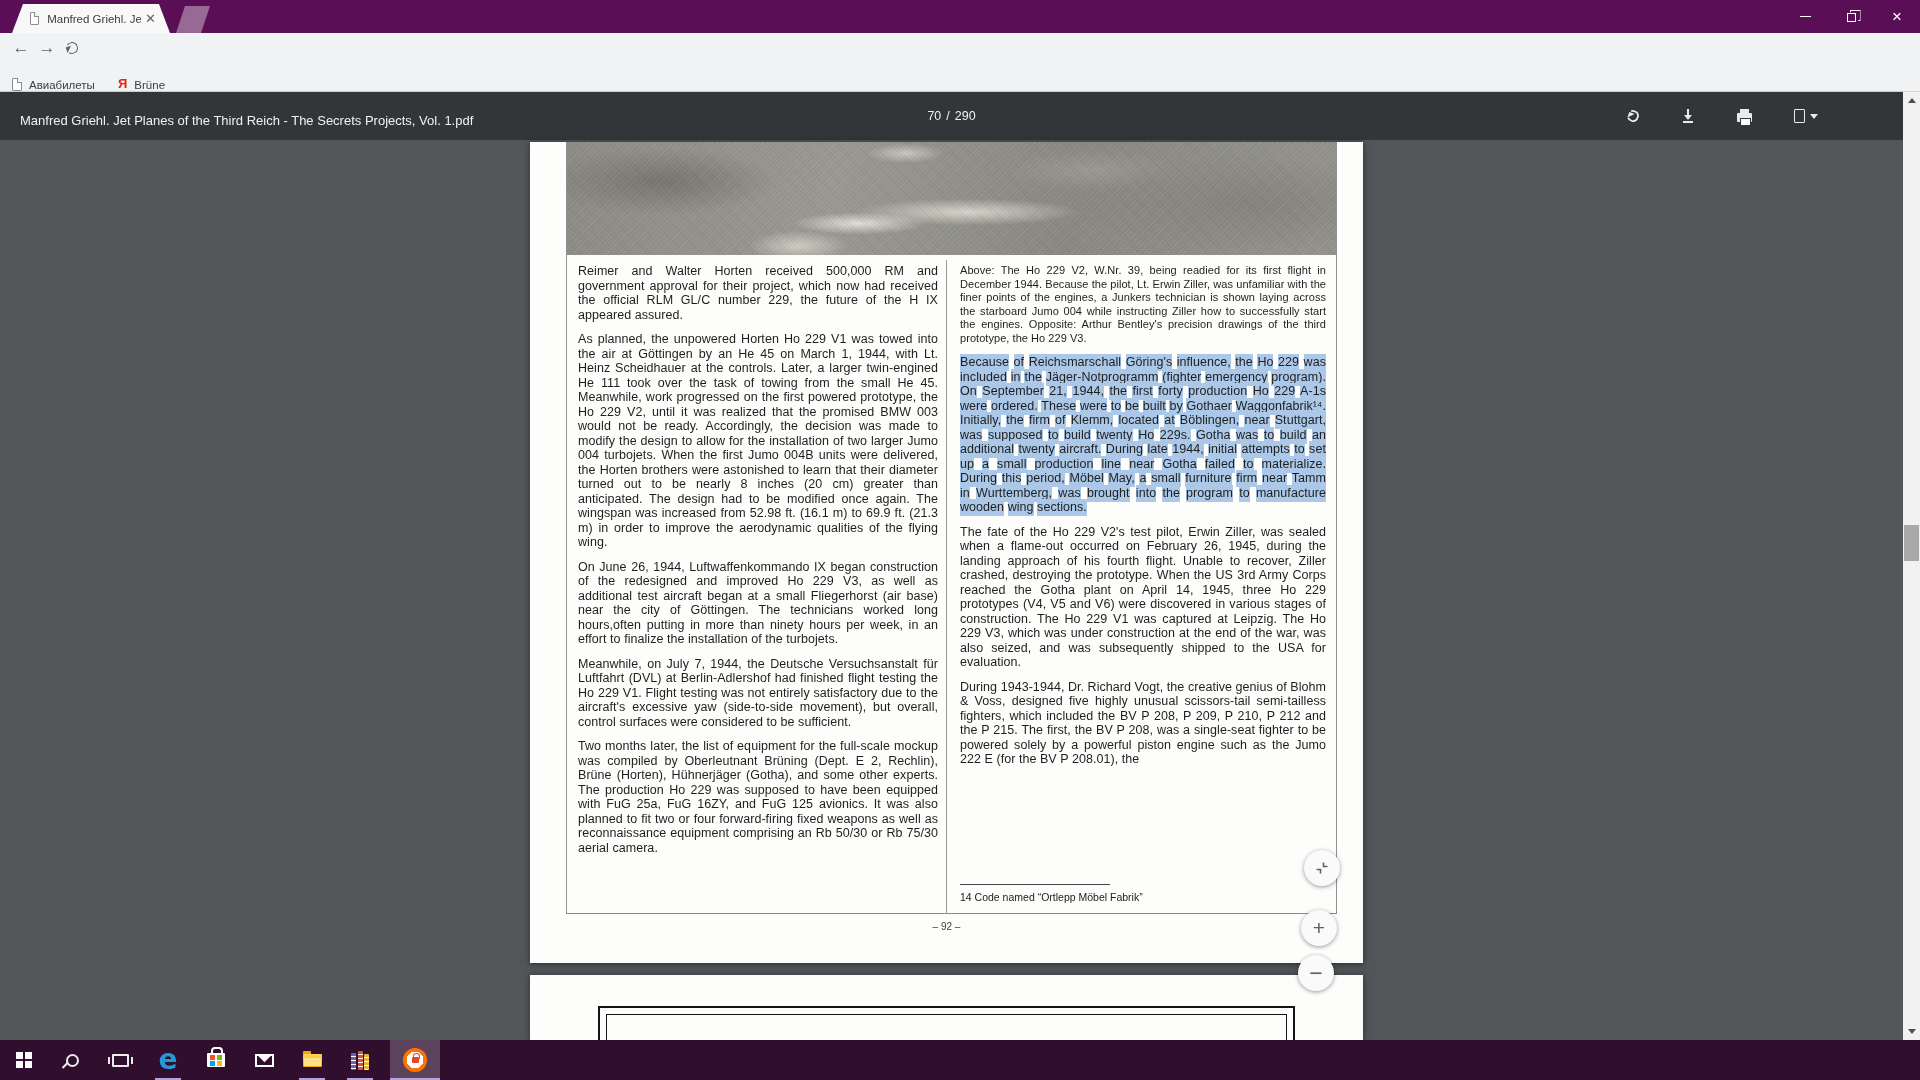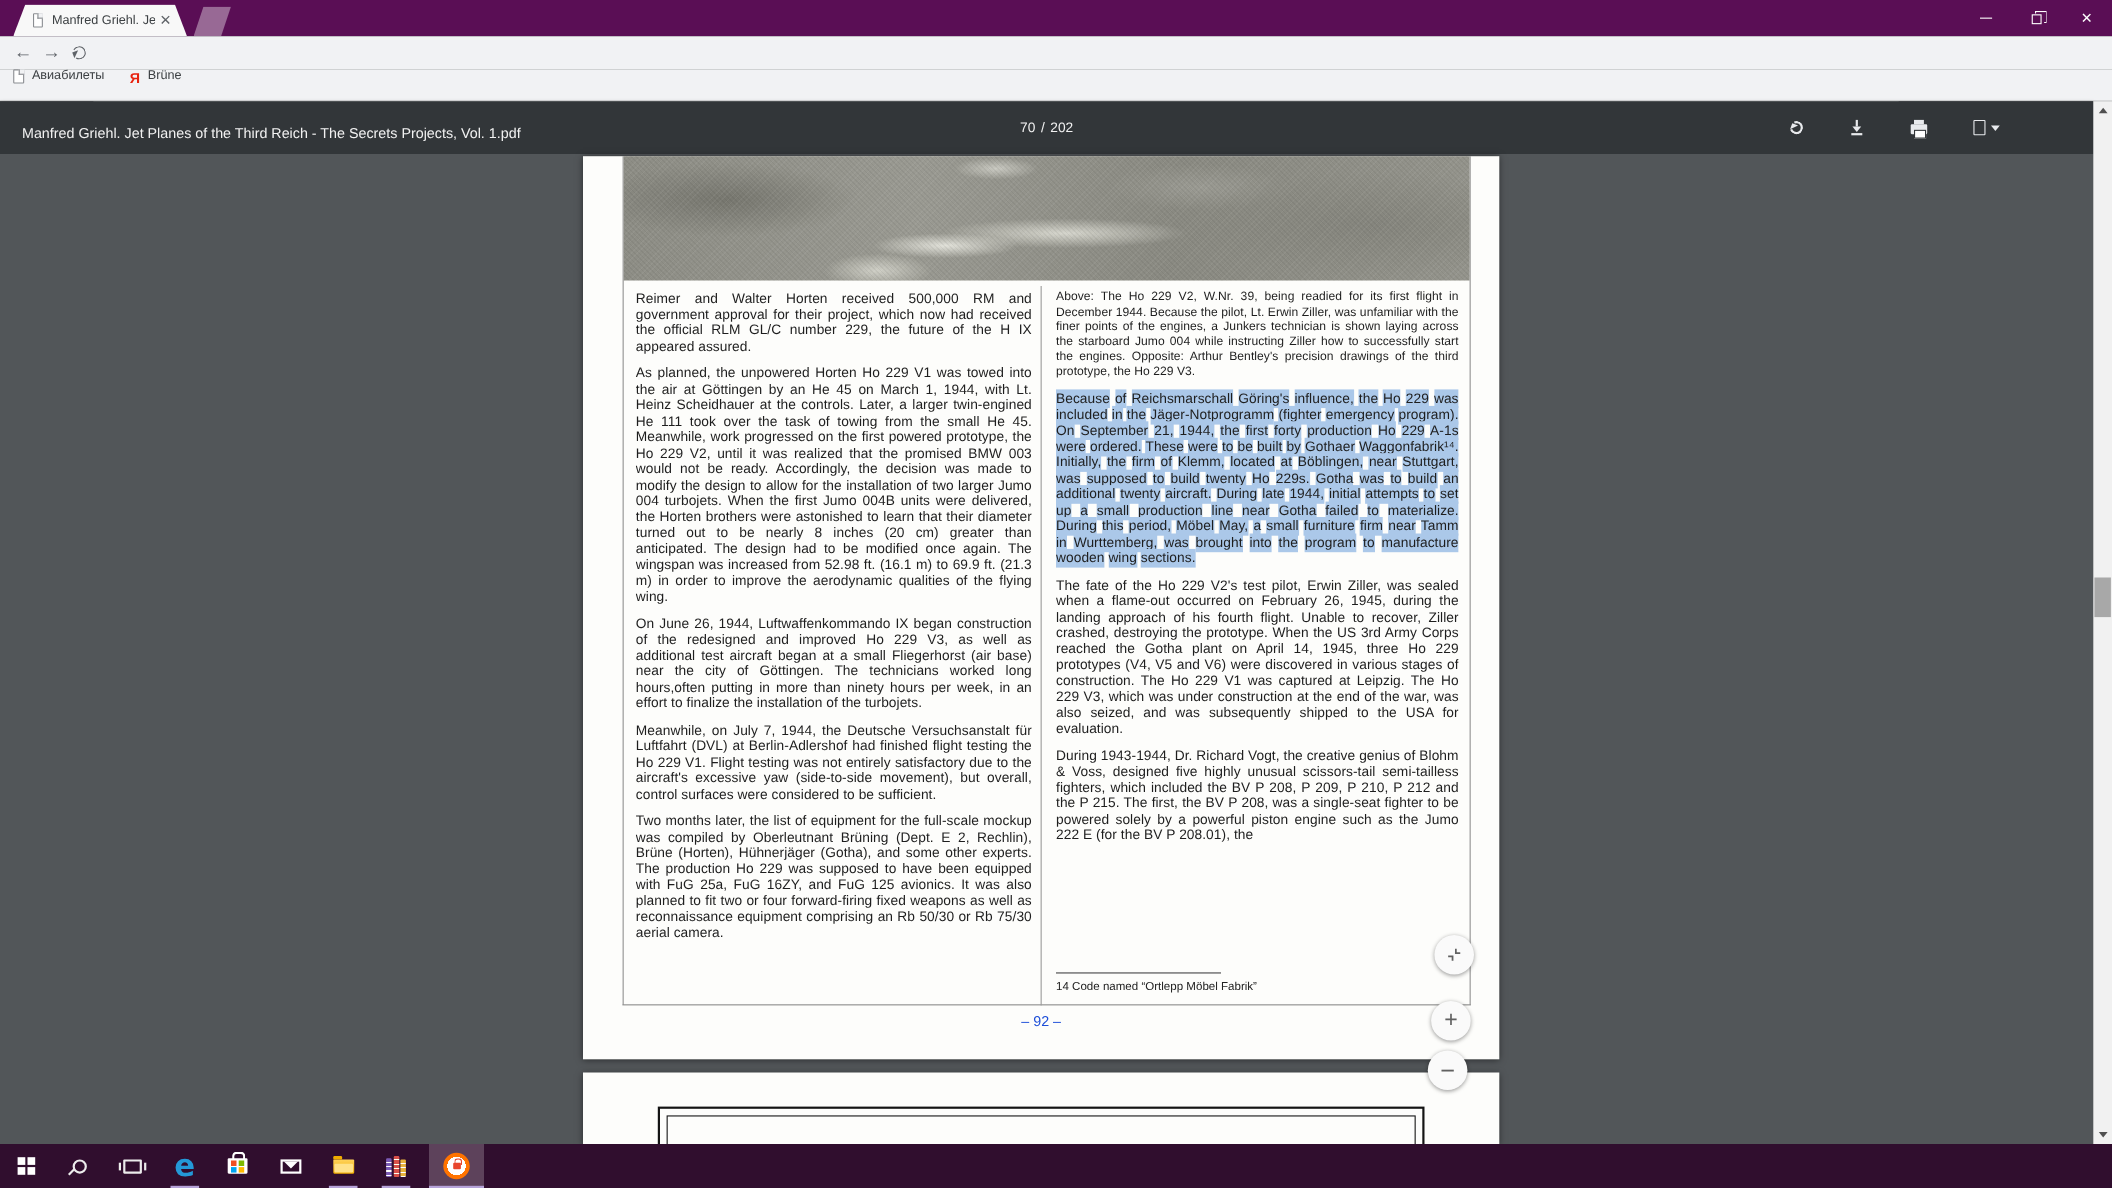--- a/index.html
+++ b/index.html
@@ -38,21 +38,21 @@
   .ext-ad { position:absolute; left:1731px; top:37px; width:22px; height:22px; border-radius:50%; background:#26a65b;
             color:#fff; font-size:8.5px; font-weight:bold; display:flex; align-items:center; justify-content:center; }
   .ext-avg { position:absolute; left:1760px; top:38px; width:20px; height:20px; display:grid;
              grid-template-columns:10px 10px; grid-template-rows:10px 10px; }
   .ext-avg i:nth-child(1){background:#ff8f00;} .ext-avg i:nth-child(2){background:#00a2e8;}
   .ext-avg i:nth-child(3){background:#71bf44;} .ext-avg i:nth-child(4){background:#e53935;}
   .menu-dots { position:absolute; left:1793px; top:44px; width:3.5px; height:3.5px; border-radius:50%; background:#5f6368;
                box-shadow:0 6px 0 #5f6368, 0 12px 0 #5f6368; margin-top:-6px; }
 
   .bookmarksbar { position:absolute; left:0; top:63px; width:1920px; height:29px; background:#f1f2f4; border-bottom:1px solid #d5d6d8; }
-  .bm-item { position:absolute; top:0; height:28px; display:flex; align-items:flex-start; gap:7px; font-size:11.5px; color:#3c4043; }
+  .bm-item { position:absolute; top:0; height:28px; display:flex; align-items:flex-end; gap:7px; font-size:11.5px; color:#3c4043; }
   .doc-ico { position:relative; width:10px; height:13px; border:1.2px solid #8a8d91; border-radius:1px; background:#fff; }
   .doc-ico::before { content:""; position:absolute; right:-1px; top:-1px; width:4px; height:4px; background:#f1f2f4; border-left:1.2px solid #8a8d91; border-bottom:1.2px solid #8a8d91; }
   .ya-ico { color:#e8220e; font-weight:bold; font-size:13px; }
 
   
   .pdfbar { position:absolute; left:0; top:92px; width:1903px; height:48px; background:#323639; box-shadow:0 2px 4px rgba(0,0,0,.35); }
   .pdf-title { position:absolute; left:20px; top:0; height:56px; display:flex; align-items:center; font-size:13px; color:#f1f1f1; }
   .pdf-pageinfo { position:absolute; left:0; width:1903px; top:0; height:48px; display:flex; align-items:center; justify-content:center;
                   font-size:12.5px; color:#f1f1f1; gap:5px; }
   .pdf-tools { position:absolute; right:85px; top:0; height:48px; display:flex; align-items:center; gap:42px; }
@@ -91,21 +91,21 @@
   .pdf-text { font-size:12.5px; line-height:14.5px; color:#1e1e1e; text-align:justify; letter-spacing:.05px; }
   .colL { position:absolute; left:48px; top:122px; width:360px; height:649px; overflow:hidden; }
   .colR { position:absolute; left:430px; top:122px; width:366px; height:614px; overflow:hidden; }
   .pdf-text p { margin-bottom:10px; }
   .caption { font-size:11px; line-height:13.5px; margin-bottom:12px; text-align:justify; color:#1e1e1e; }
   .caption b { font-weight:normal; }
   .hl { background:#abc8e9; padding:1px 0 2px; }
   .footnote-block { position:absolute; left:430px; top:742px; width:366px; }
   .fn-rule { width:150px; height:1px; background:#444; margin-bottom:6px; }
   .fn-text { font-size:10.5px; color:#222; }
-  .pagenum { position:absolute; left:0; top:779px; width:100%; text-align:center; font-size:13px; color:#1d4ed8; }
+  .pagenum { position:absolute; left:0; top:779px; width:100%; text-align:center; font-size:10px; color:#404040; }
 
   .page2 { position:absolute; left:530px; top:835px; width:833px; height:65px; background:#fdfdfb; box-shadow:0 1px 6px rgba(0,0,0,.5); overflow:hidden; }
   .dframe-outer { position:absolute; left:68px; top:31px; width:697px; height:80px; border:2px solid #141414; }
   .dframe-inner { position:absolute; left:76px; top:39px; width:681px; height:80px; border:1px solid #141414; }
 
   .zoom-fab { position:absolute; width:36px; height:36px; border-radius:50%; background:#fafafa; box-shadow:0 1px 4px rgba(0,0,0,.4);
               display:flex; align-items:center; justify-content:center; color:#616161; }
   .fab-fit { left:1304px; top:710px; }
   .fab-plus { left:1301px; top:770px; font-size:21px; }
   .fab-minus { left:1298px; top:815px; font-size:23px; }
@@ -208,21 +208,21 @@
       <span class="ya-ico">Я</span>
       <span>Brüne</span>
     </div>
   </div>
 
   <div class="pdfbar">
     <div class="pdf-title">Manfred Griehl. Jet Planes of the Third Reich - The Secrets Projects, Vol. 1.pdf</div>
     <div class="pdf-pageinfo">
       <span>70</span>
       <span>/</span>
-      <span>202</span>
+      <span>290</span>
     </div>
     <div class="pdf-tools">
       <span class="rot-glyph"></span>
       <span class="dl-glyph">
           <i></i>
         </span>
       <span class="print-glyph"></span>
       <span class="doccaret-wrap">
         <span class="doccaret-glyph"></span>
         <span class="caret-down"></span>

